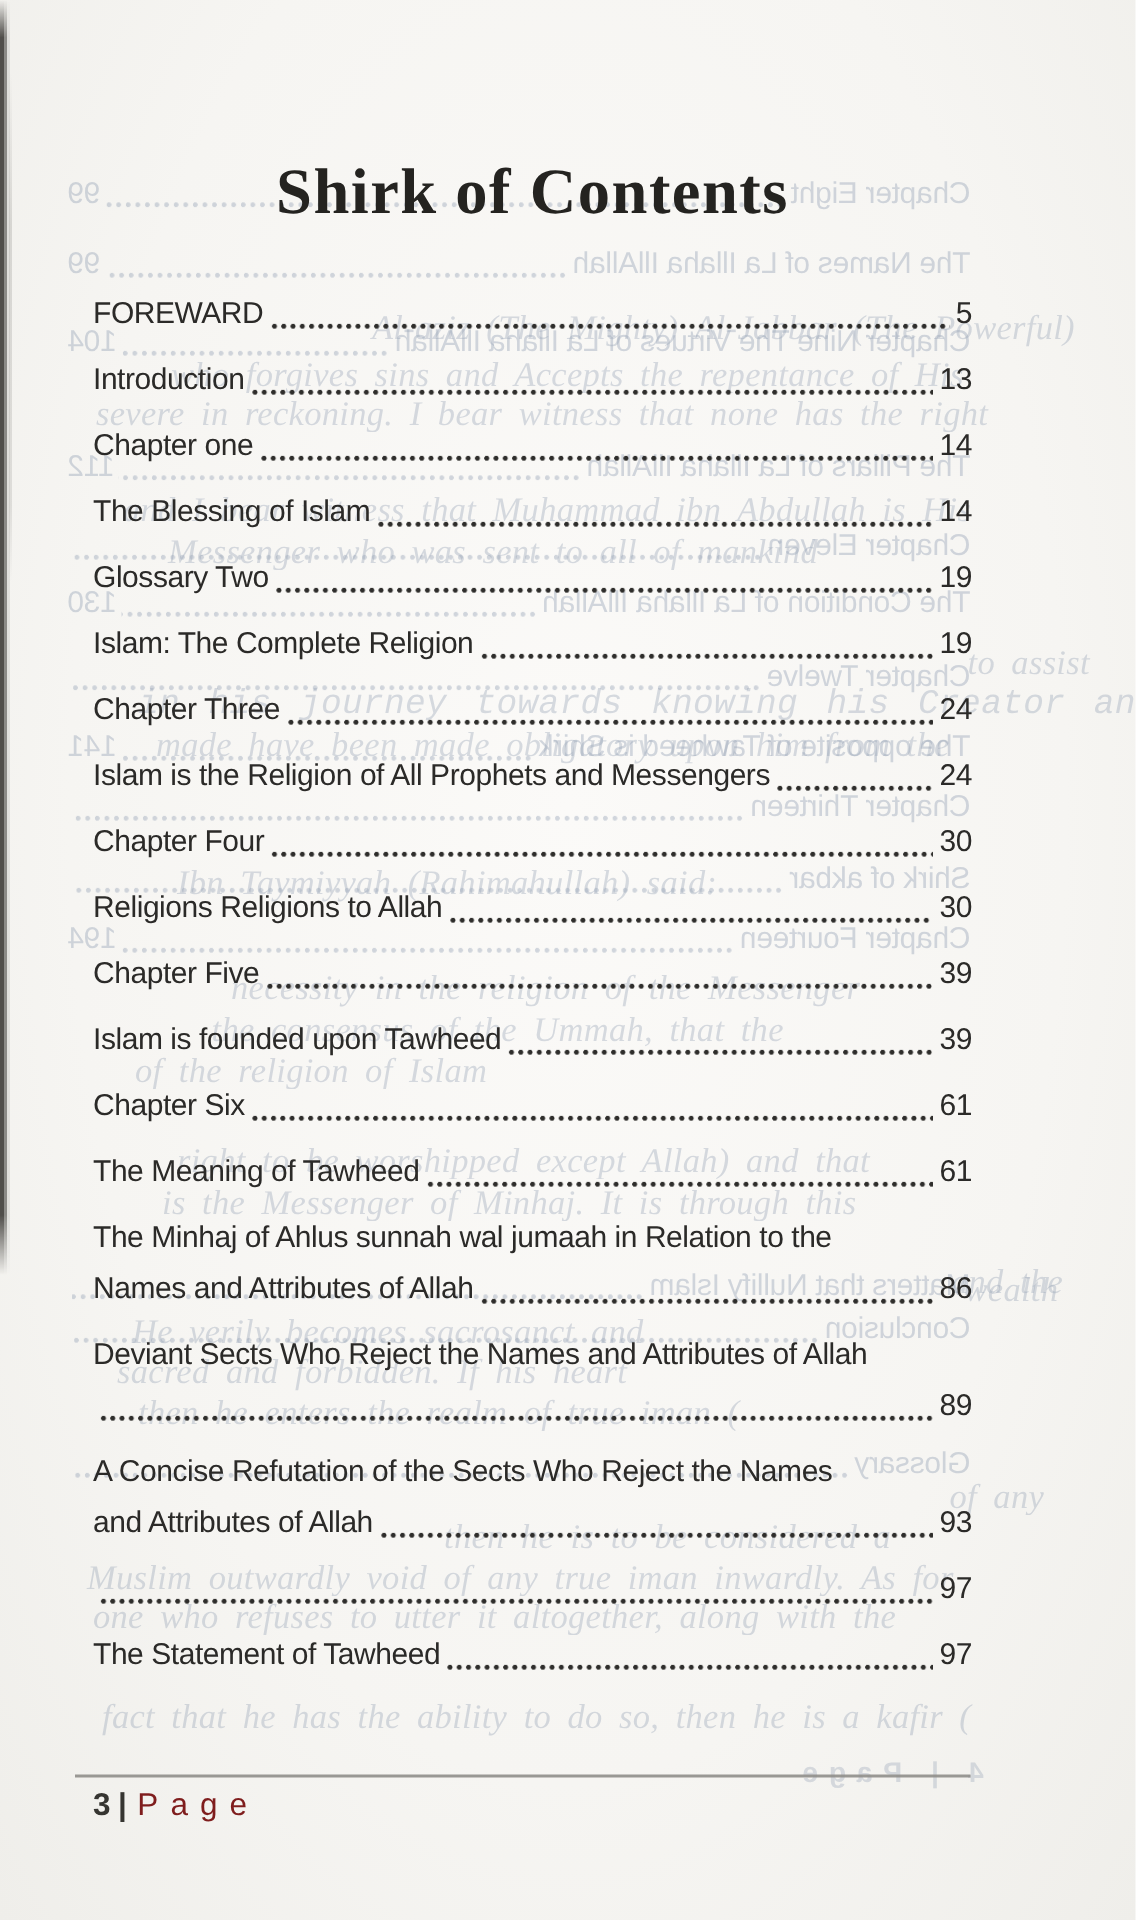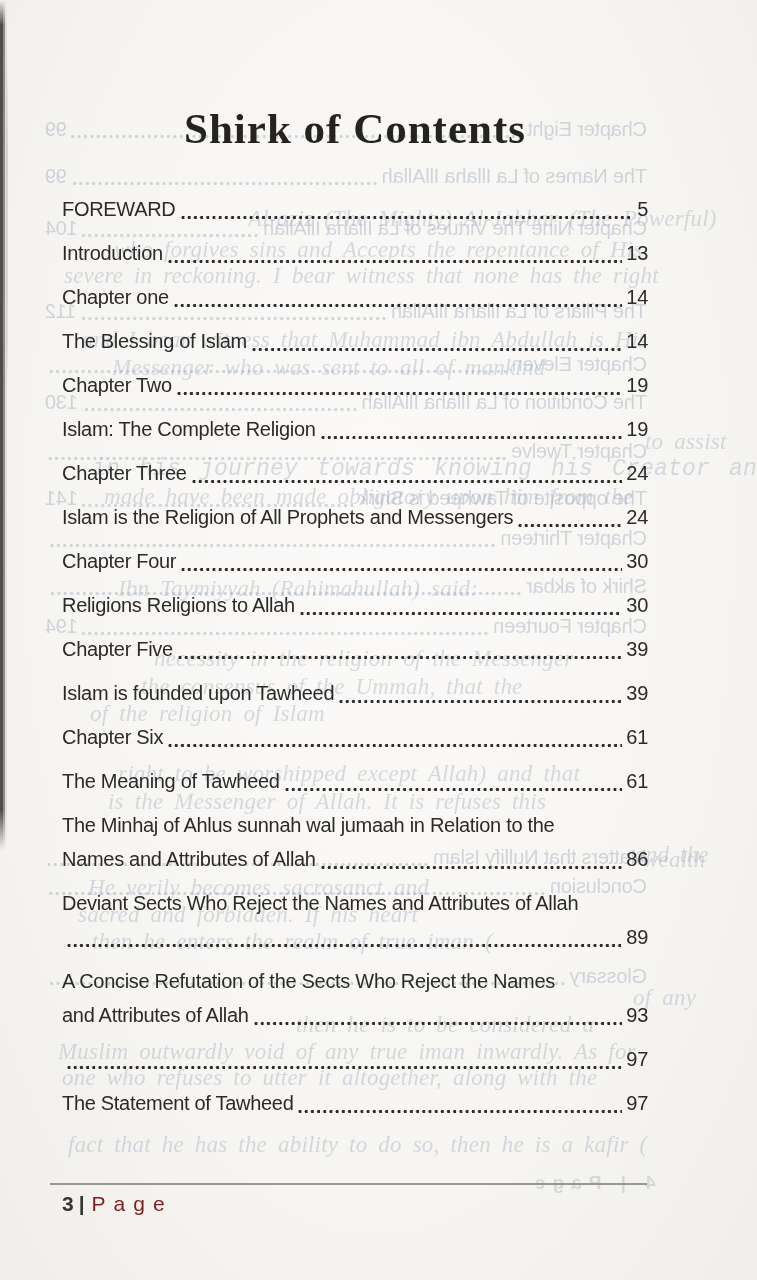--- a/index.html
+++ b/index.html
@@ -159,21 +159,21 @@
       <div class="g-ital" style="left: 82px; top: 327px;">and I bear witness that Muhammad ibn Abdullah is His</div>
       <div class="g-ital" style="left: 112px; top: 355px;">Messenger who was sent to all of mankind</div>
       <div class="g-ital" style="left: 645px; top: 429px;">to assist</div>
       <div class="g-ital" style="left: 92px; top: 456px; font-family: Liberation Mono, monospace;">in his journey towards knowing his Creator and the</div>
       <div class="g-ital" style="left: 104px; top: 484px;">made have been made obligatory upon him from the</div>
       <div class="g-ital" style="left: 118px; top: 576px;">Ibn Taymiyyah (Rahimahullah) said:</div>
       <div class="g-ital" style="left: 154px; top: 646px;">necessity in the religion of the Messenger</div>
       <div class="g-ital" style="left: 114px; top: 674px; margin-left: 27px;">the consensus of the Ummah, that the</div>
       <div class="g-ital" style="left: 90px; top: 701px;">of the religion of Islam</div>
       <div class="g-ital" style="left: 118px; top: 761px;">right to be worshipped except Allah) and that</div>
-      <div class="g-ital" style="left: 108px; top: 789px;">is the Messenger of Allah. It is refuses this</div>
+      <div class="g-ital" style="left: 108px; top: 789px;">is the Messenger of Minhaj. It is through this</div>
       <div class="g-ital" style="left: 634px; top: 819px; margin-top: 23px;">and the</div>
       <div class="g-ital" style="left: 643px; top: 847px;">wealth</div>
       <div class="g-ital" style="left: 88px; top: 875px;">He verily becomes sacrosanct and</div>
       <div class="g-ital" style="left: 78px; top: 902px;">sacred and forbidden. If his heart</div>
       <div class="g-ital" style="left: 92px; top: 929px;">then he enters the realm of true iman (</div>
       <div class="g-ital" style="left: 633px; top: 985px;">of any</div>
       <div class="g-ital" style="left: 296px; top: 1012px;">then he is to be considered a</div>
       <div class="g-ital" style="left: 58px; top: 1039px;">Muslim outwardly void of any true iman inwardly. As for</div>
       <div class="g-ital" style="left: 62px; top: 1065px;">one who refuses to utter it altogether, along with the</div>
       <div class="g-ital" style="left: 68px; top: 1091px; margin-top: 41px;">fact that he has the ability to do so, then he is a kafir (</div>
@@ -206,21 +206,21 @@
         </div>
         <div class="entry">
           <div class="row">
             <span class="lab">The Blessing of Islam</span>
             <span class="leader"></span>
             <span class="pg">14</span>
           </div>
         </div>
         <div class="entry">
           <div class="row">
-            <span class="lab">Chapter Two</span>
+            <span class="lab">Glossary Two</span>
             <span class="leader"></span>
             <span class="pg">19</span>
           </div>
         </div>
         <div class="entry">
           <div class="row">
             <span class="lab">Islam: The Complete Religion</span>
             <span class="leader"></span>
             <span class="pg">19</span>
           </div>

